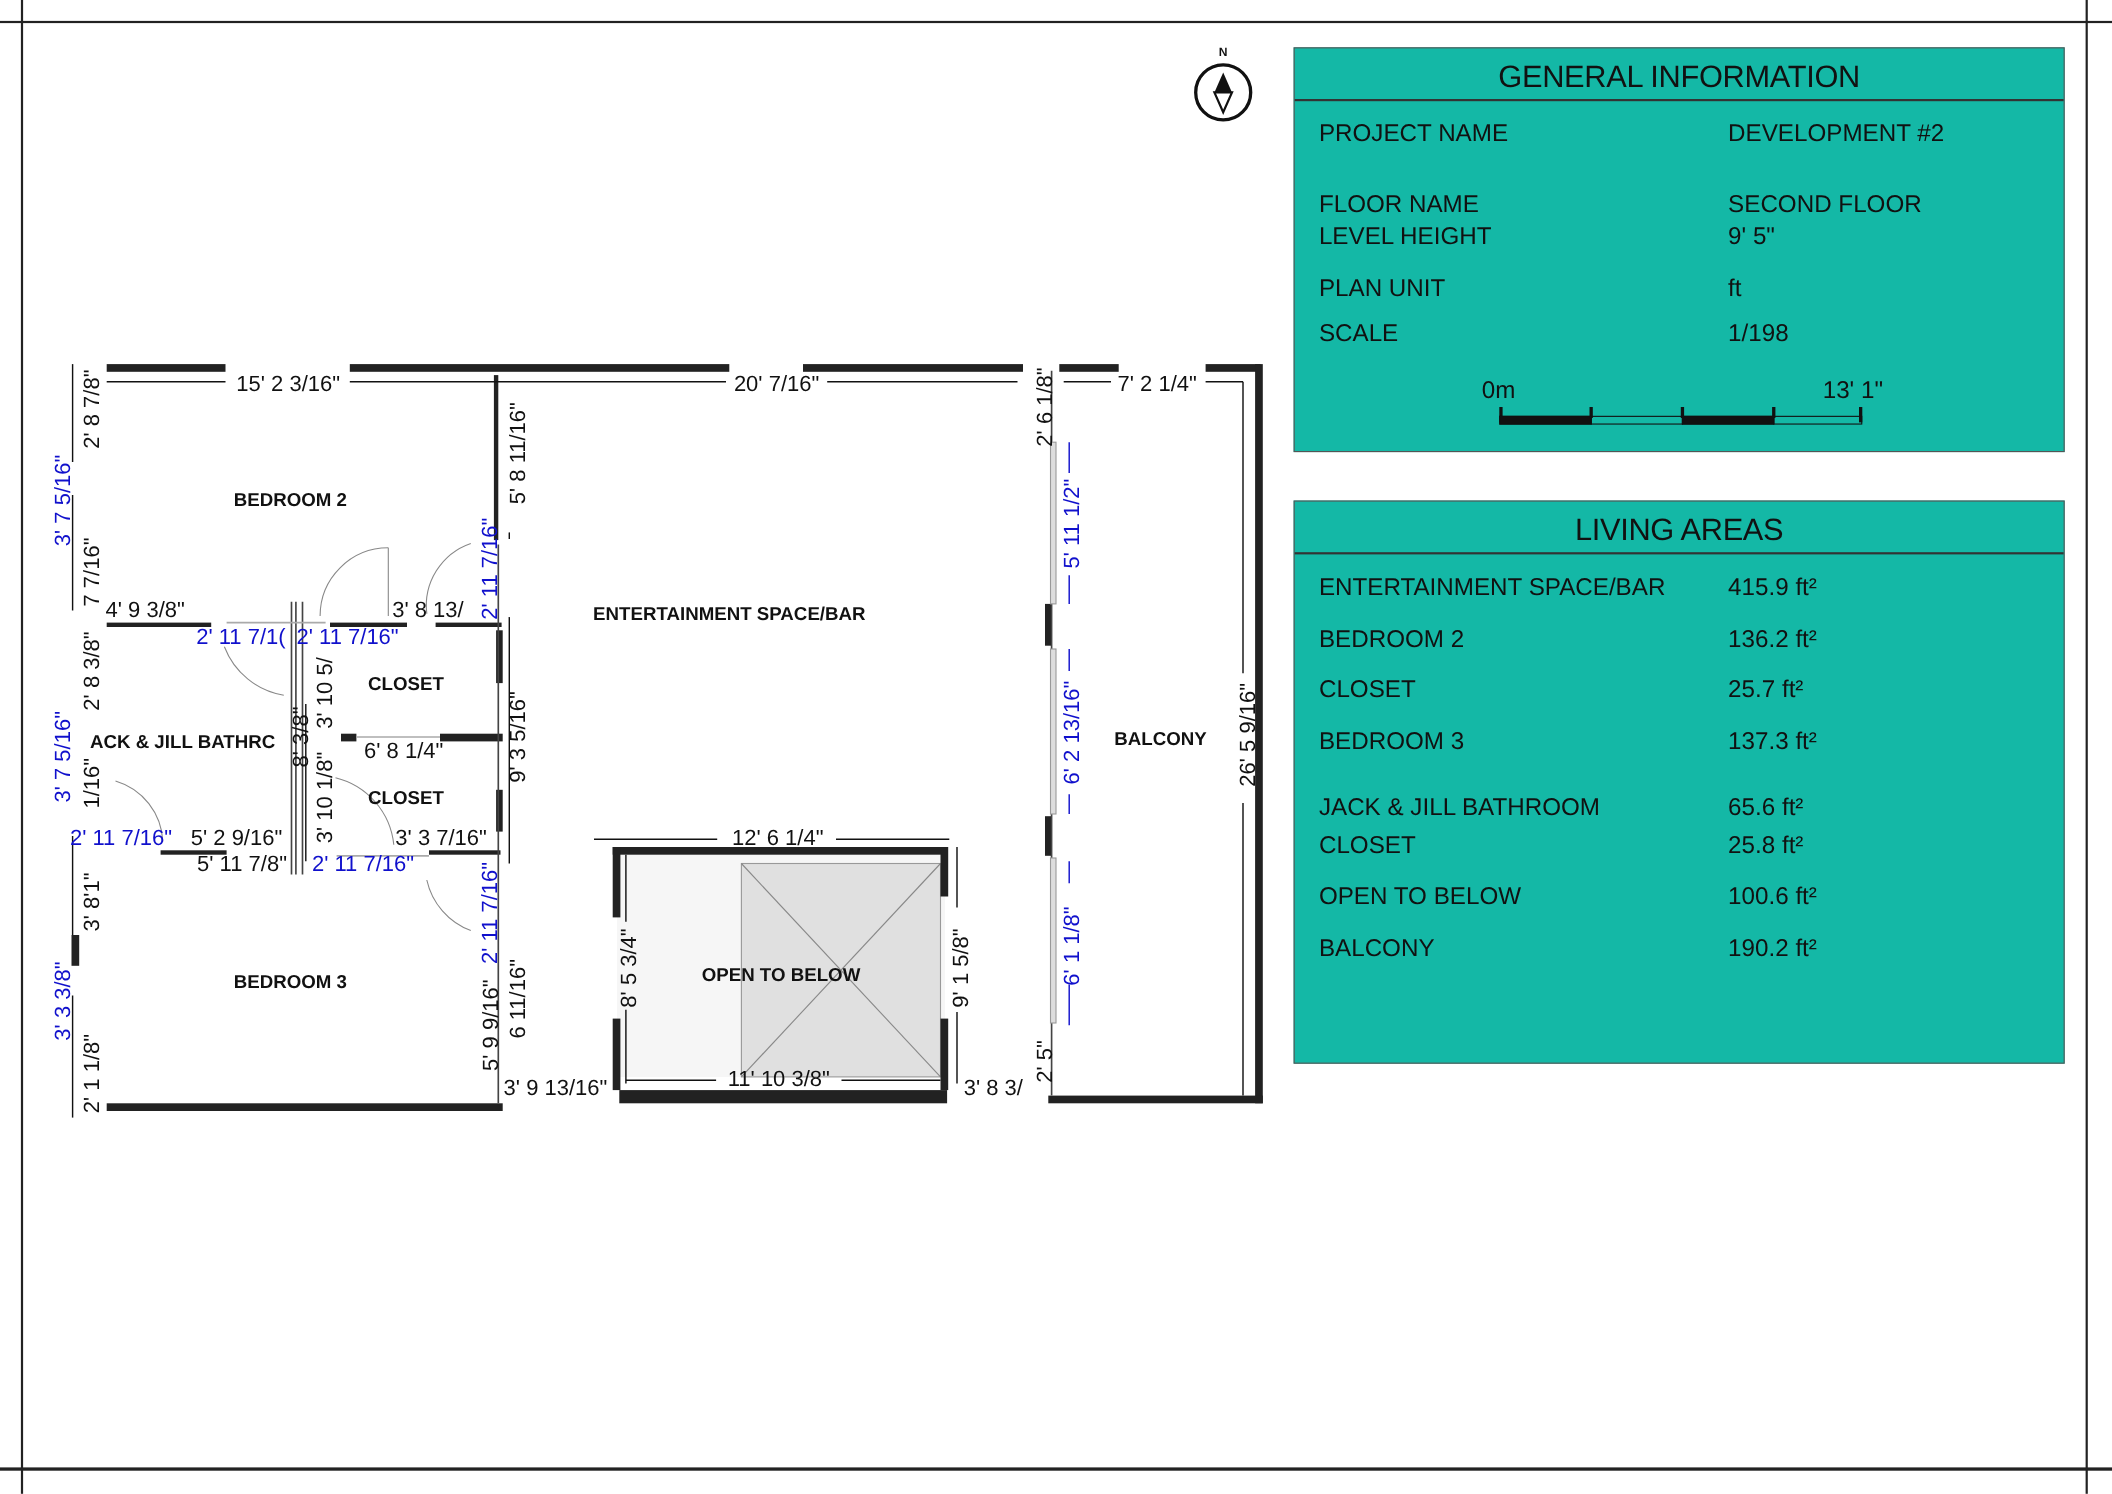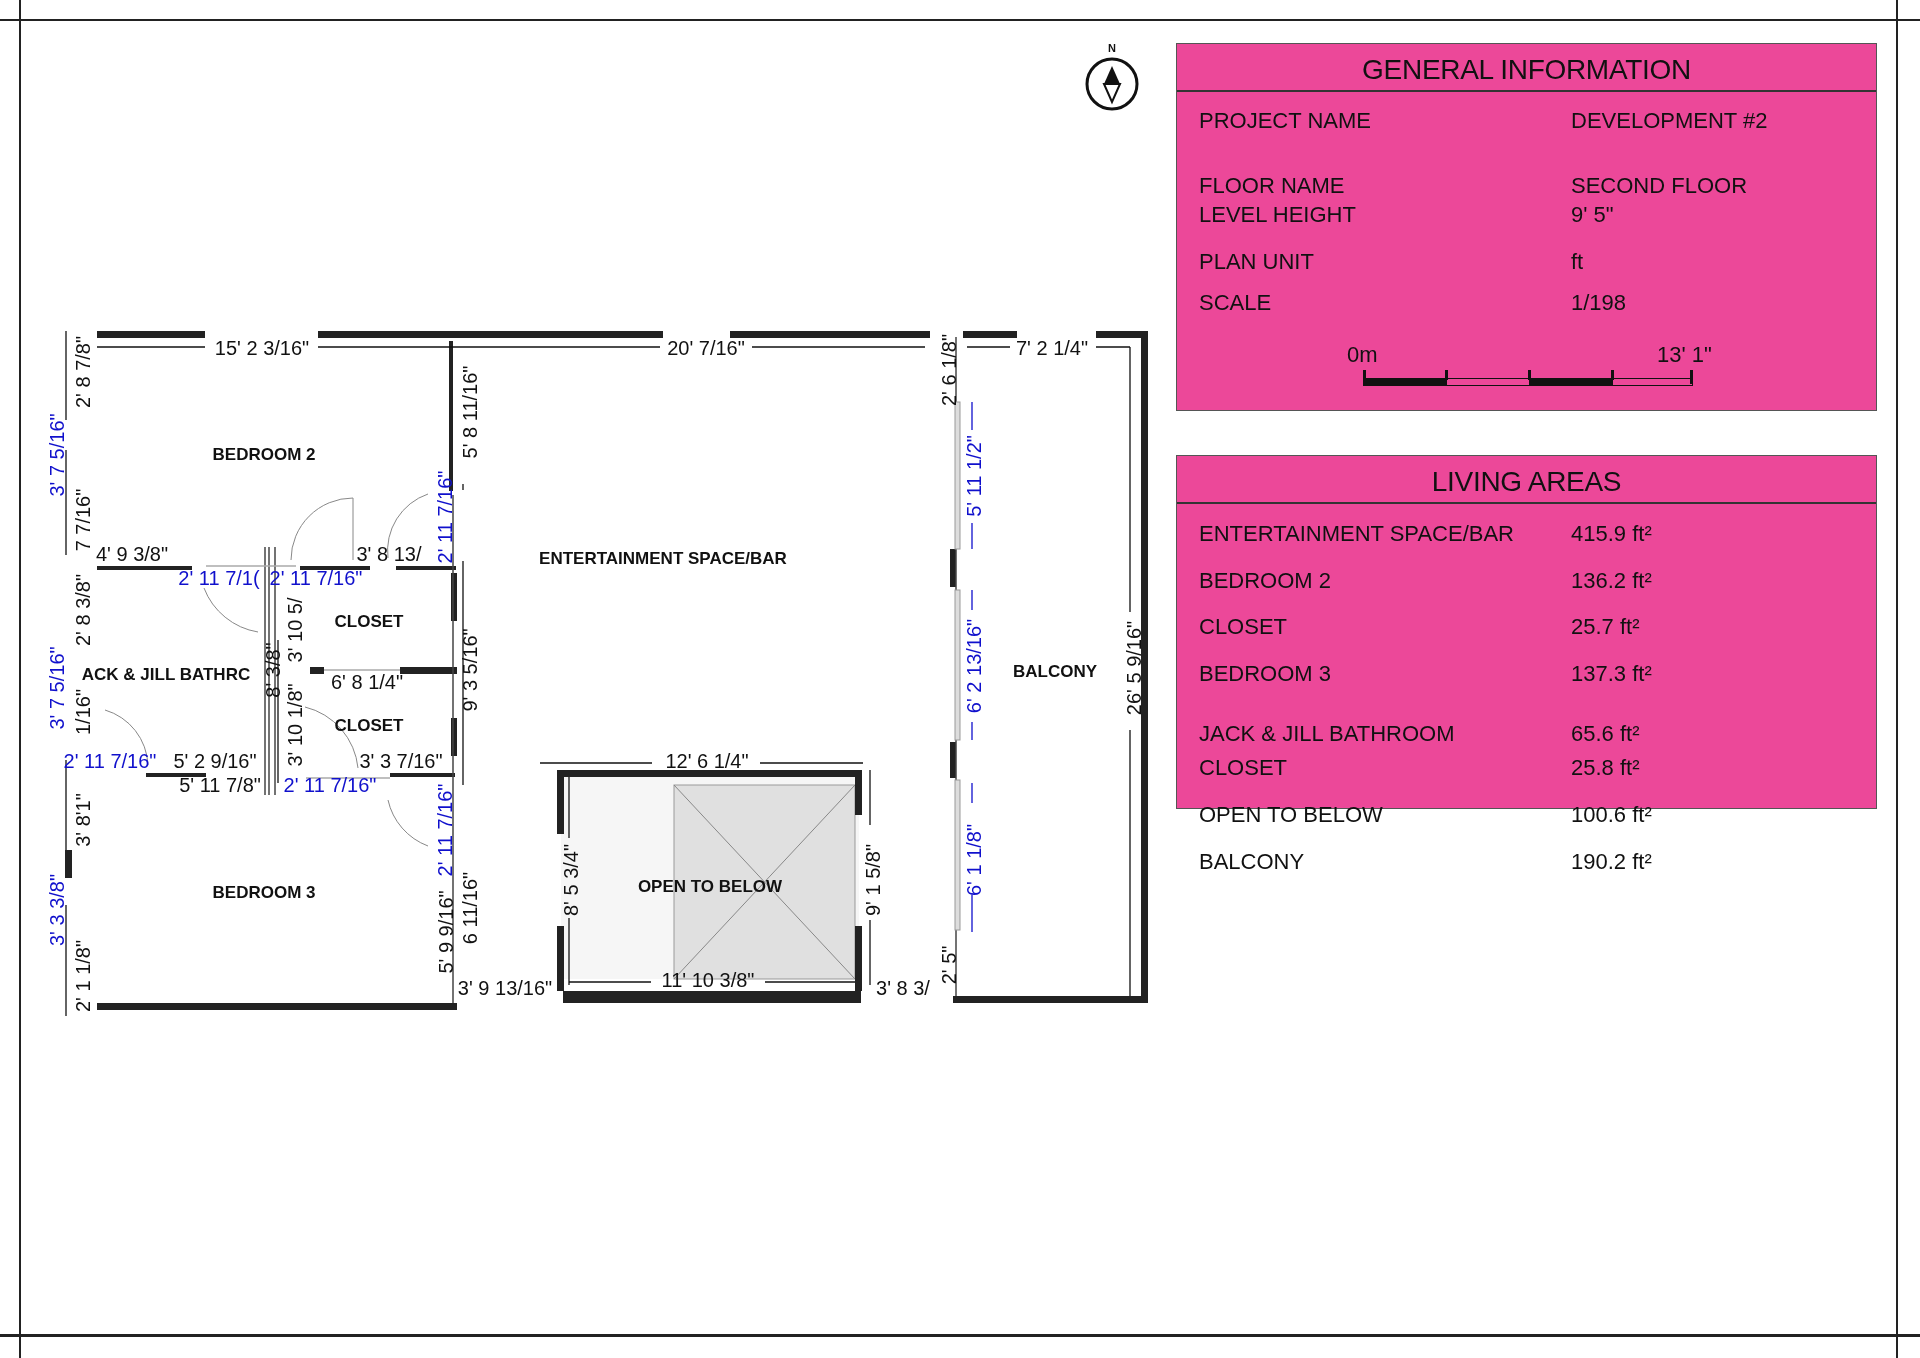--- a/index.html
+++ b/index.html
@@ -1,18 +1,18 @@
 <!DOCTYPE html>
 <html><head>
 <meta charset="utf-8">
 <style>
   html,body{margin:0;padding:0;background:#fff;}
   body{width:1920px;height:1358px;position:relative;overflow:hidden;font-family:"Liberation Sans",sans-serif;color:#111;}
   .frame-line{position:absolute;background:#222;}
-  .panel{position:absolute;border:1.5px solid #555;background:#ec4899;box-sizing:border-box;padding-left:16px;}
+  .panel{position:absolute;border:1.5px solid #555;background:#14b8a6;box-sizing:border-box;padding-left:16px;}
   .panel-title{position:absolute;left:0;right:0;top:0;height:46px;border-bottom:2.5px solid #333;text-align:center;font-size:28px;line-height:52px;letter-spacing:-0.3px;}
   .row{position:absolute;left:22px;right:0;height:40px;font-size:22px;line-height:40px;}
   .row .k{position:absolute;left:0;}
   .row .v{position:absolute;left:372px;}
   .la .row .v{left:372px;}
   .scale-lbl{position:absolute;font-size:22px;}
   .scalebar{position:absolute;height:8px;box-sizing:border-box;border:1.5px solid #111;}
   .scalebar.fill{background:#111;}
   .tick{position:absolute;width:3px;height:14px;background:#111;}
   svg text{font-family:"Liberation Sans",sans-serif;}
@@ -65,21 +65,21 @@
     <div class="scalebar" style="left:83px;top:8px;width:84px;"></div>
     <div class="scalebar fill" style="left:166px;top:8px;width:84px;"></div>
     <div class="scalebar" style="left:249px;top:8px;width:81px;"></div>
     <div class="tick" style="left:82px;top:0;height:10px;"></div>
     <div class="tick" style="left:165px;top:0;height:10px;"></div>
     <div class="tick" style="left:248px;top:0;height:10px;"></div>
     <div class="tick" style="left:327px;top:0;"></div>
   </div>
 </div>
 
-<div class="panel la" style="left:1176px;top:455px;width:701px;height:354px;">
+<div class="panel la" style="left:1176px;top:455px;width:701px;height:512px;">
   <div class="panel-title">LIVING AREAS</div>
   <div class="row" style="top:58px;">
       <span class="k">ENTERTAINMENT SPACE/BAR</span>
       <span class="v">415.9 ft²</span>
     </div>
   <div class="row" style="top:105px;">
       <span class="k">BEDROOM 2</span>
       <span class="v">136.2 ft²</span>
     </div>
   <div class="row" style="top:151px;">

